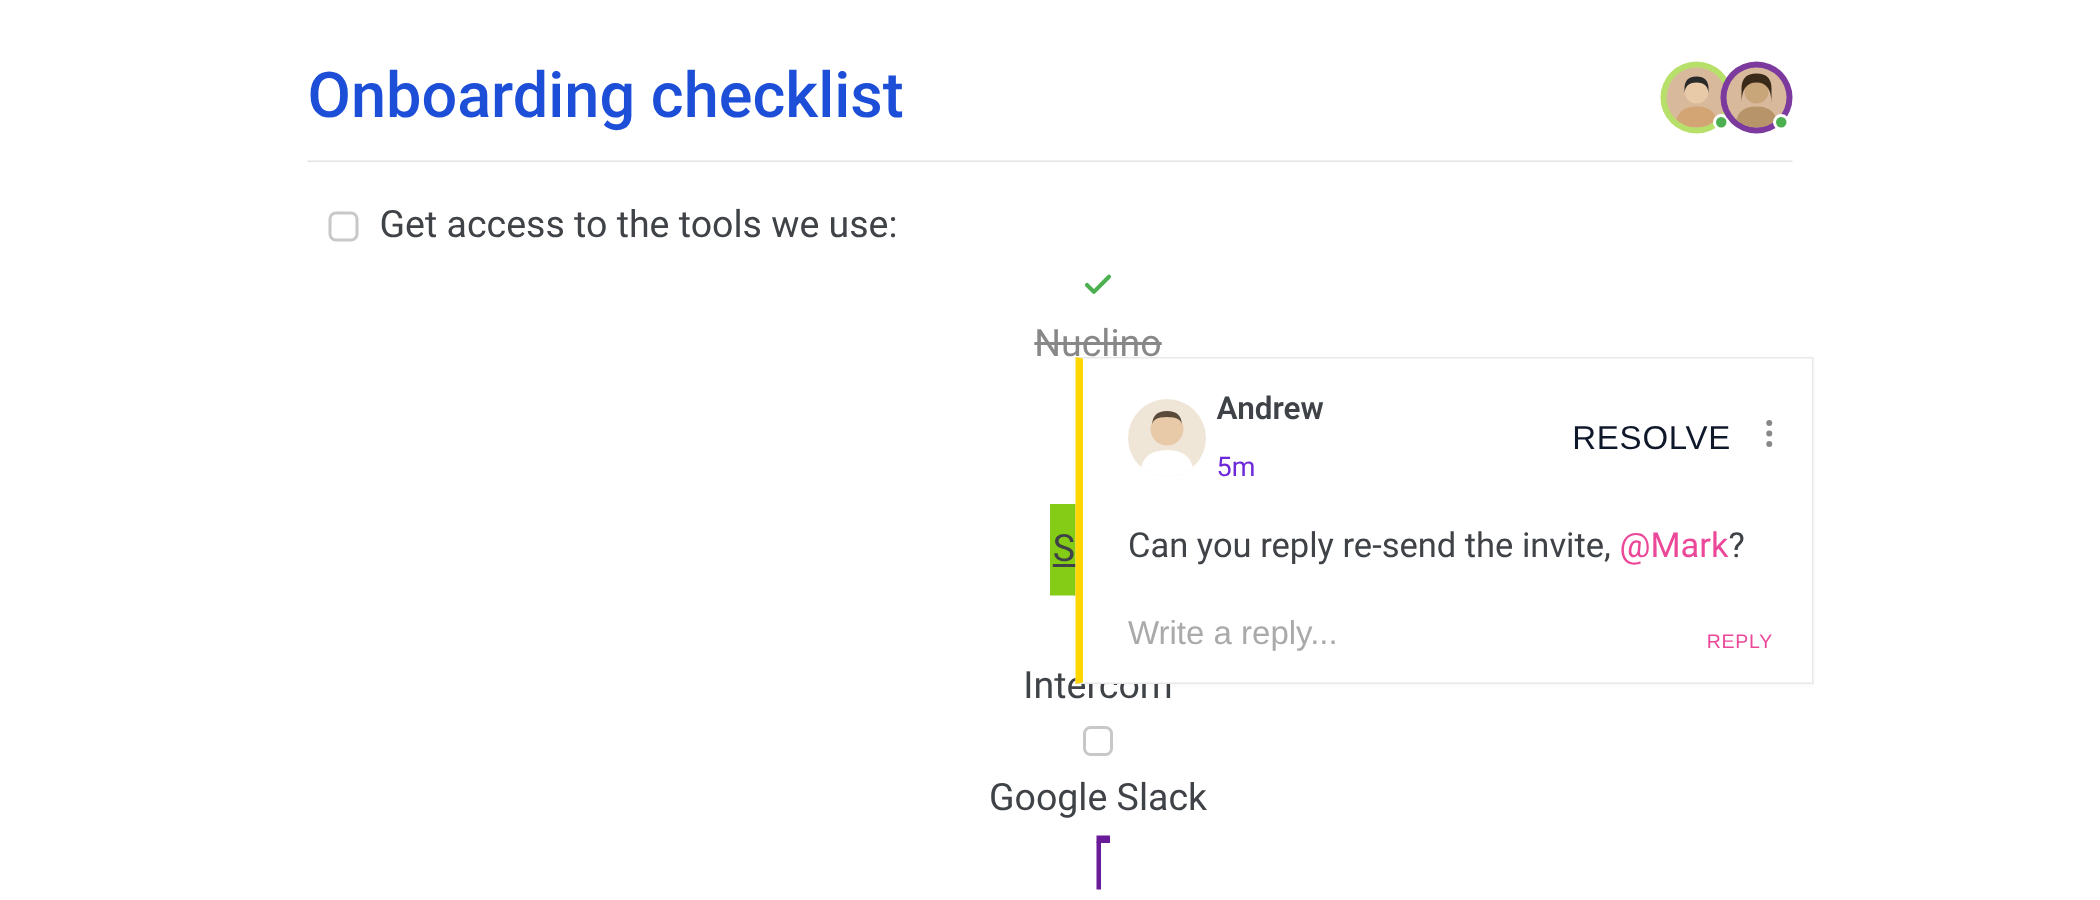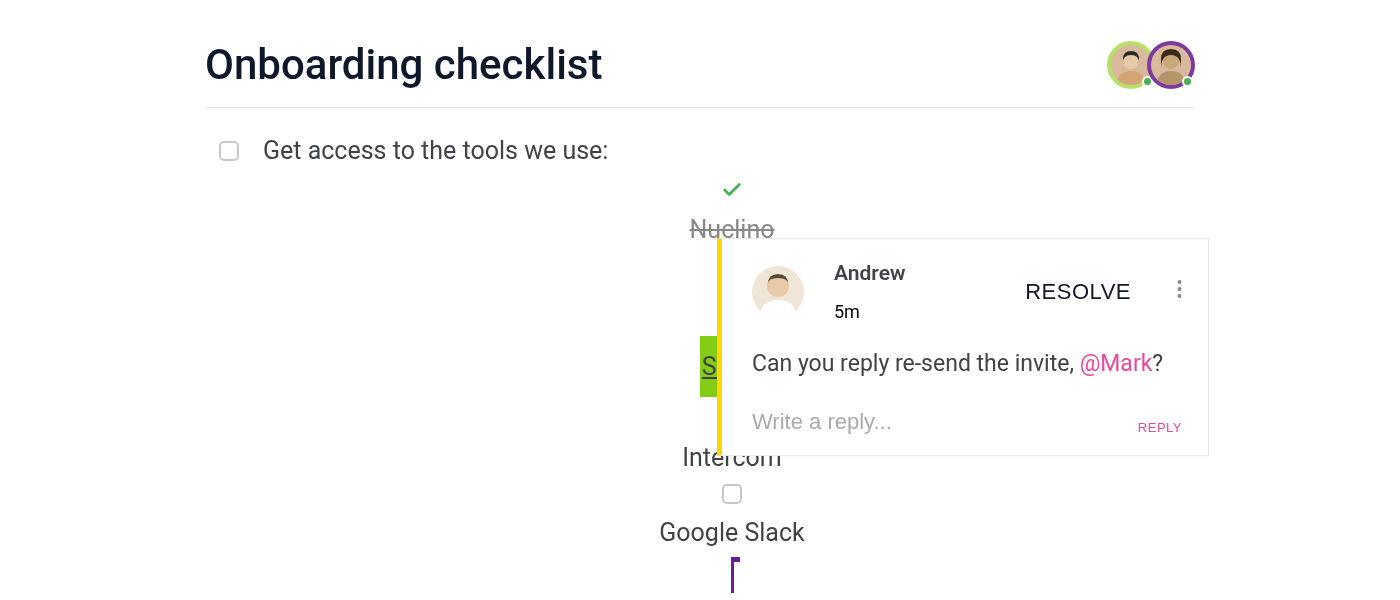--- a/index.html
+++ b/index.html
@@ -21,21 +21,21 @@
     .header {
       display: flex;
       justify-content: space-between;
       align-items: center;
       border-bottom: 1px solid #e4e4e4;
       padding-bottom: 18px;
     }
     .title {
       font-size: 42px;
       font-weight: 500;
-      color: #0f172a;
+      color: #1d4ed8;
     }
     .avatars {
       display: flex;
     }
     .avatar-wrap {
       position: relative;
       margin-left: -8px;
     }
     .avatar {
       width: 48px;
@@ -69,21 +69,21 @@
       background: #4caf50;
       border: 2px solid #fff;
     }
     .content {
       padding-top: 28px;
       padding-left: 14px;
     }
     .checklist-item {
       display: flex;
       align-items: center;
-      gap: 24px;
+      gap: 14px;
       margin-bottom: 14px;
     }
     .checkbox {
       width: 20px;
       height: 20px;
       border: 2px solid #c8c8c8;
       border-radius: 5px;
       flex-shrink: 0;
     }
     .item-text {
@@ -149,21 +149,21 @@
       width: 492px;
       background: #fff;
       border: 1px solid #e8e8e8;
       border-left: 5px solid #ffd600;
       padding: 22px 26px 20px 30px;
       box-shadow: 0 1px 3px rgba(0,0,0,0.03);
     }
     .comment-header {
       display: flex;
       align-items: center;
-      gap: 30px;
+      gap: 7px;
       margin-bottom: 24px;
     }
     .comment-avatar {
       width: 52px;
       height: 52px;
       border-radius: 50%;
       background: #f0e6d8;
       display: flex;
       align-items: flex-end;
       justify-content: center;
@@ -172,21 +172,21 @@
     .comment-meta {
       flex: 1;
     }
     .comment-author {
       font-size: 21px;
       font-weight: 600;
       color: #3f4347;
     }
     .comment-time {
       font-size: 18px;
-      color: #000000;
+      color: #6d28d9;
       margin-top: 16px;
     }
     .resolve-btn {
       font-size: 22px;
       font-weight: 500;
       color: #0f172a;
       letter-spacing: 0.5px;
       background: none;
       border: none;
       cursor: pointer;

